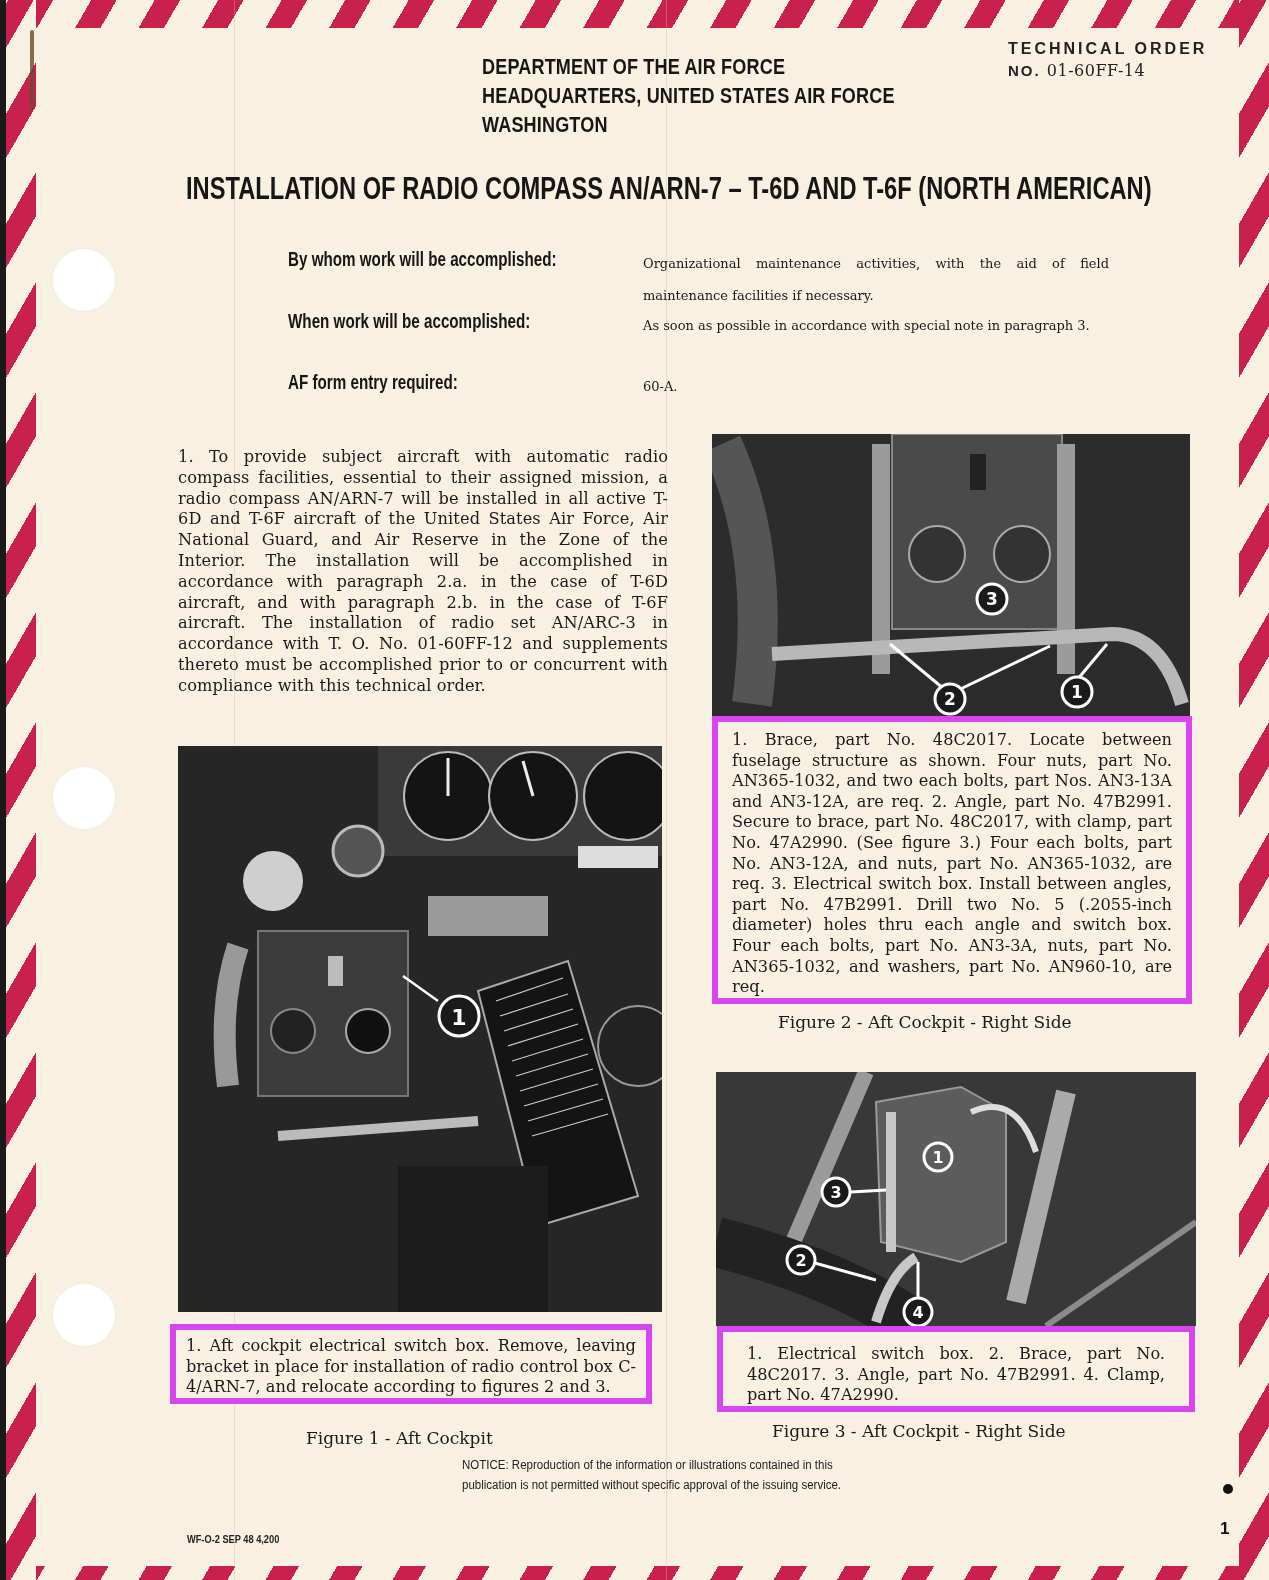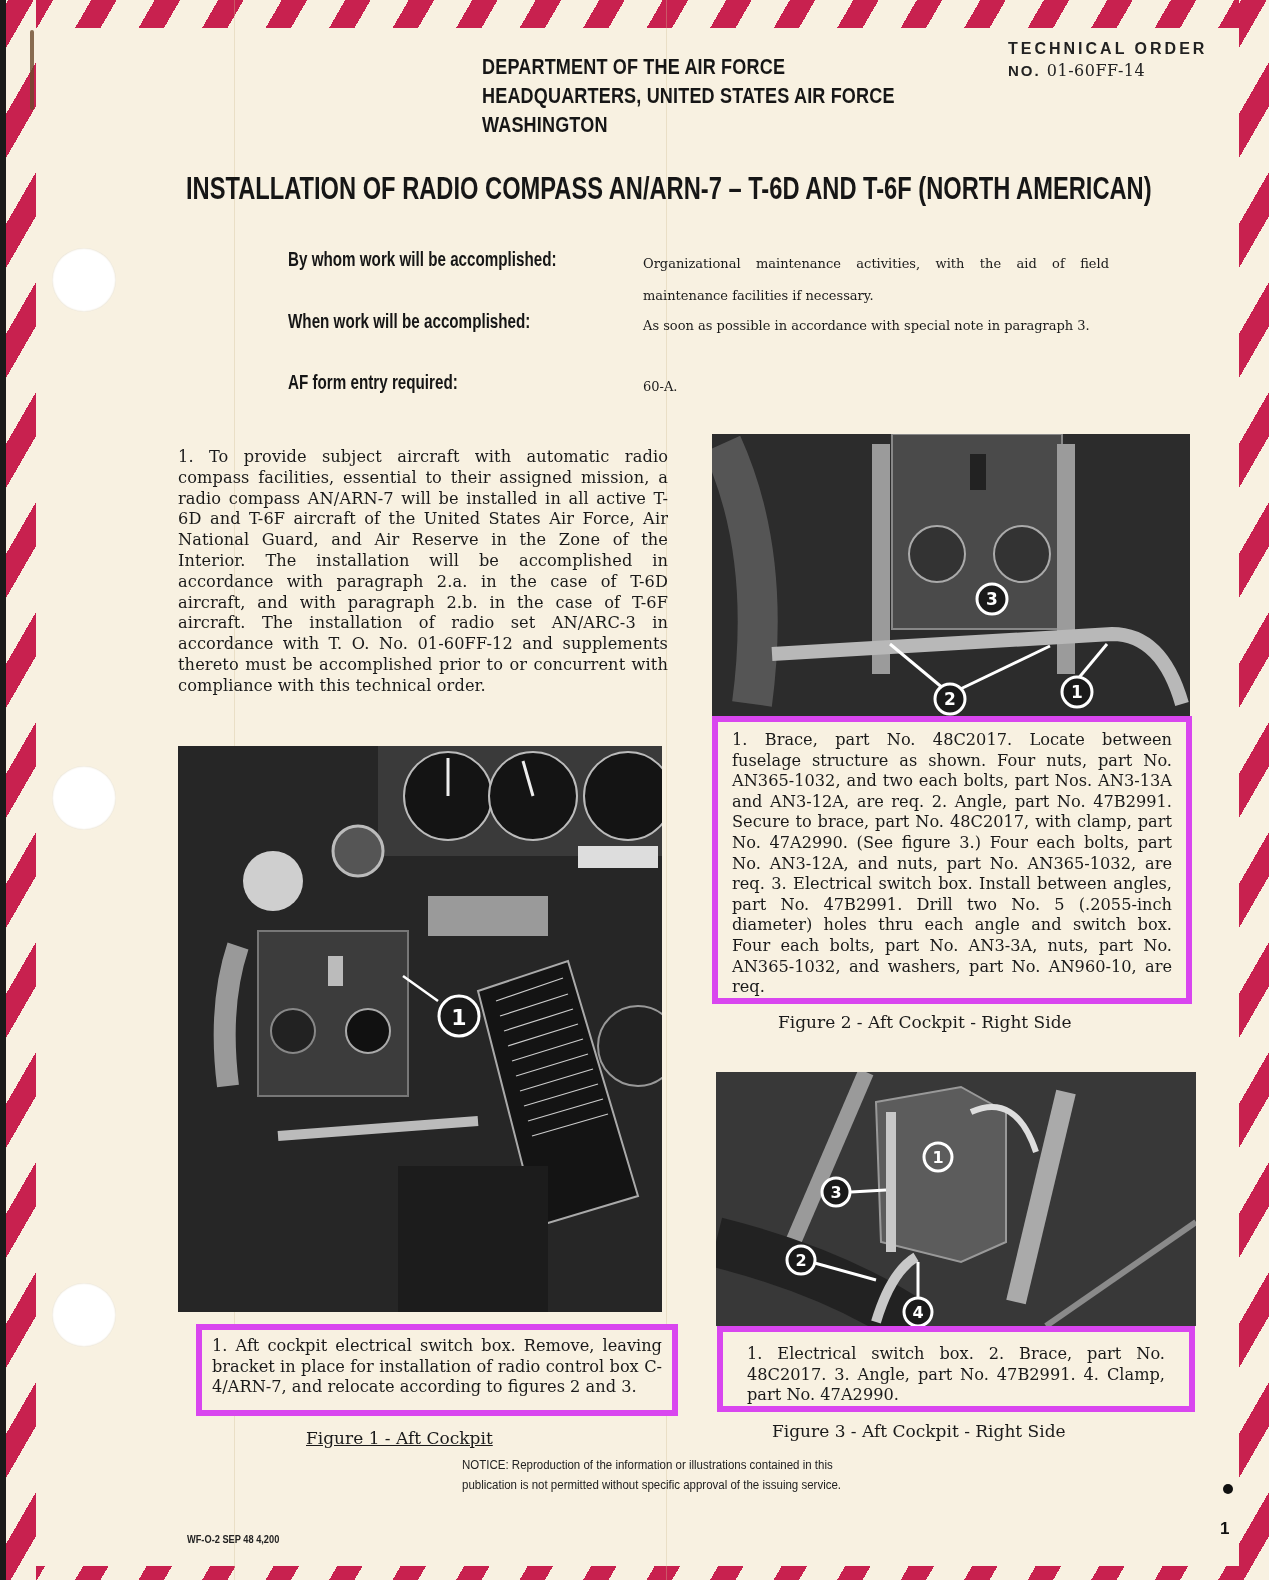--- a/index.html
+++ b/index.html
@@ -158,22 +158,22 @@
           <line x1="354" y1="390" x2="430" y2="368"></line>
       </g>
       <circle cx="460" cy="300" r="40" fill="#222" stroke="#999" stroke-width="2"></circle>
       <path d="M100 390 L300 375" stroke="#bbb" stroke-width="10"></path>
       <rect x="220" y="420" width="150" height="146" fill="#1c1c1c"></rect>
       <line x1="225" y1="230" x2="260" y2="255" stroke="#fff" stroke-width="2.5"></line>
       <circle cx="281" cy="270" r="20" fill="#1a1a1a" stroke="#fff" stroke-width="3"></circle>
       <text x="281" y="279" fill="#fff" font-family="DejaVu Sans, sans-serif" font-size="22" font-weight="700" text-anchor="middle">1</text>
     </svg>
   </div>
-  <div class="caption-box serif" style="left:190px; top:1324px; width:482px; height:92px;">1. Aft cockpit electrical switch box. Remove, leaving bracket in place for installation of radio control box C-4/ARN-7, and relocate according to figures 2 and 3.</div>
-  <div class="fig-caption serif" style="left:300px; top:1428px;text-decoration:underline;">Figure 1 - Aft Cockpit</div>
+  <div class="caption-box serif" style="left:164px; top:1324px; width:482px; height:80px;">1. Aft cockpit electrical switch box. Remove, leaving bracket in place for installation of radio control box C-4/ARN-7, and relocate according to figures 2 and 3.</div>
+  <div class="fig-caption serif" style="left:300px; top:1428px;">Figure 1 - Aft Cockpit</div>
 
   <div class="photo" style="left:706px; top:434px; width:478px; height:282px;">
     <svg viewBox="0 0 478 282" preserveAspectRatio="none">
       <rect width="478" height="282" fill="#2c2c2c"></rect>
       <path d="M10 10 Q60 120 40 270" stroke="#555" stroke-width="40" fill="none"></path>
       <rect x="180" y="0" width="170" height="195" fill="#4a4a4a" stroke="#888" stroke-width="2"></rect>
       <circle cx="225" cy="120" r="28" fill="#333" stroke="#aaa" stroke-width="2"></circle>
       <circle cx="310" cy="120" r="28" fill="#333" stroke="#aaa" stroke-width="2"></circle>
       <rect x="258" y="20" width="16" height="36" fill="#222"></rect>
       <rect x="160" y="10" width="18" height="230" fill="#9b9b9b"></rect>

